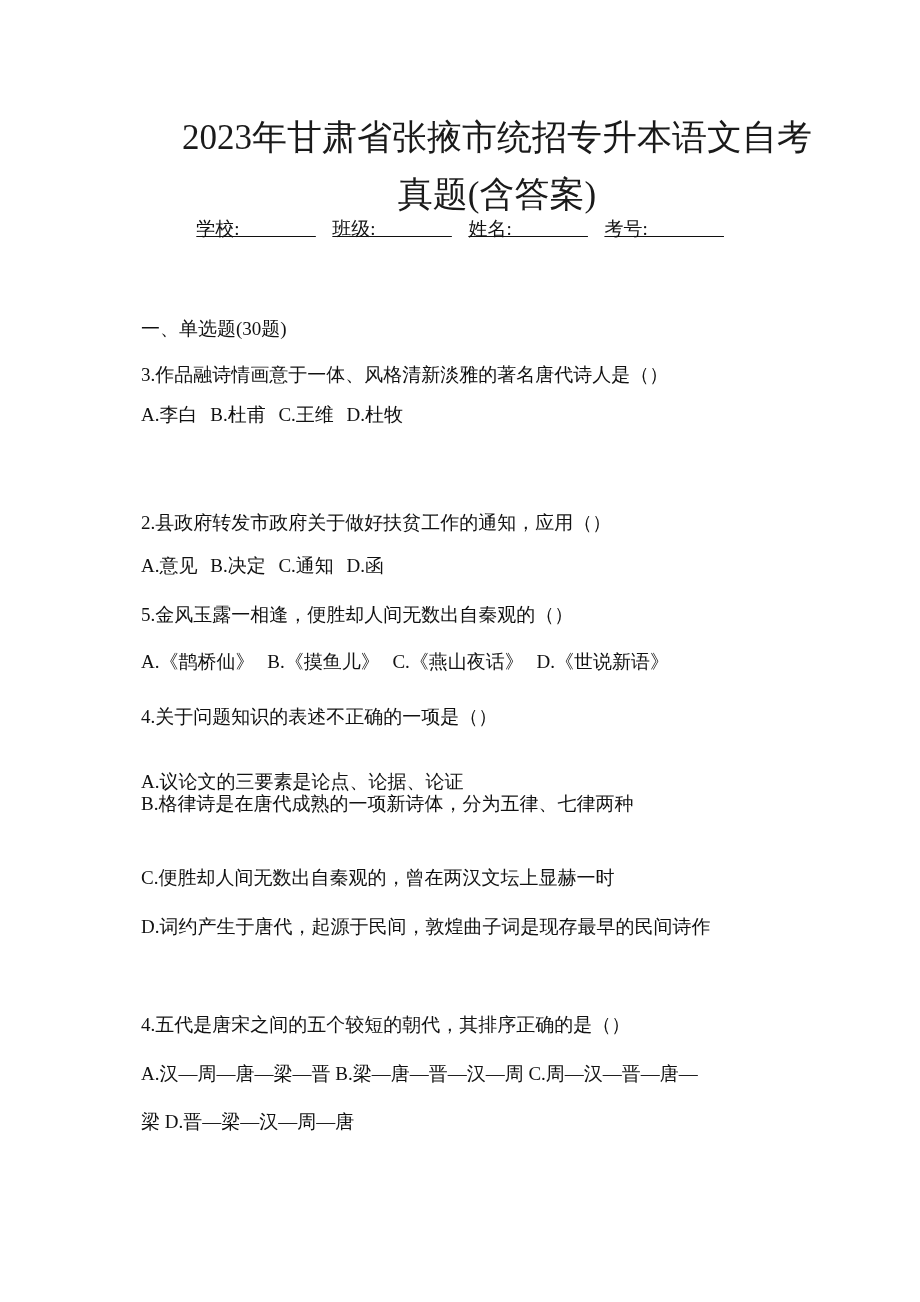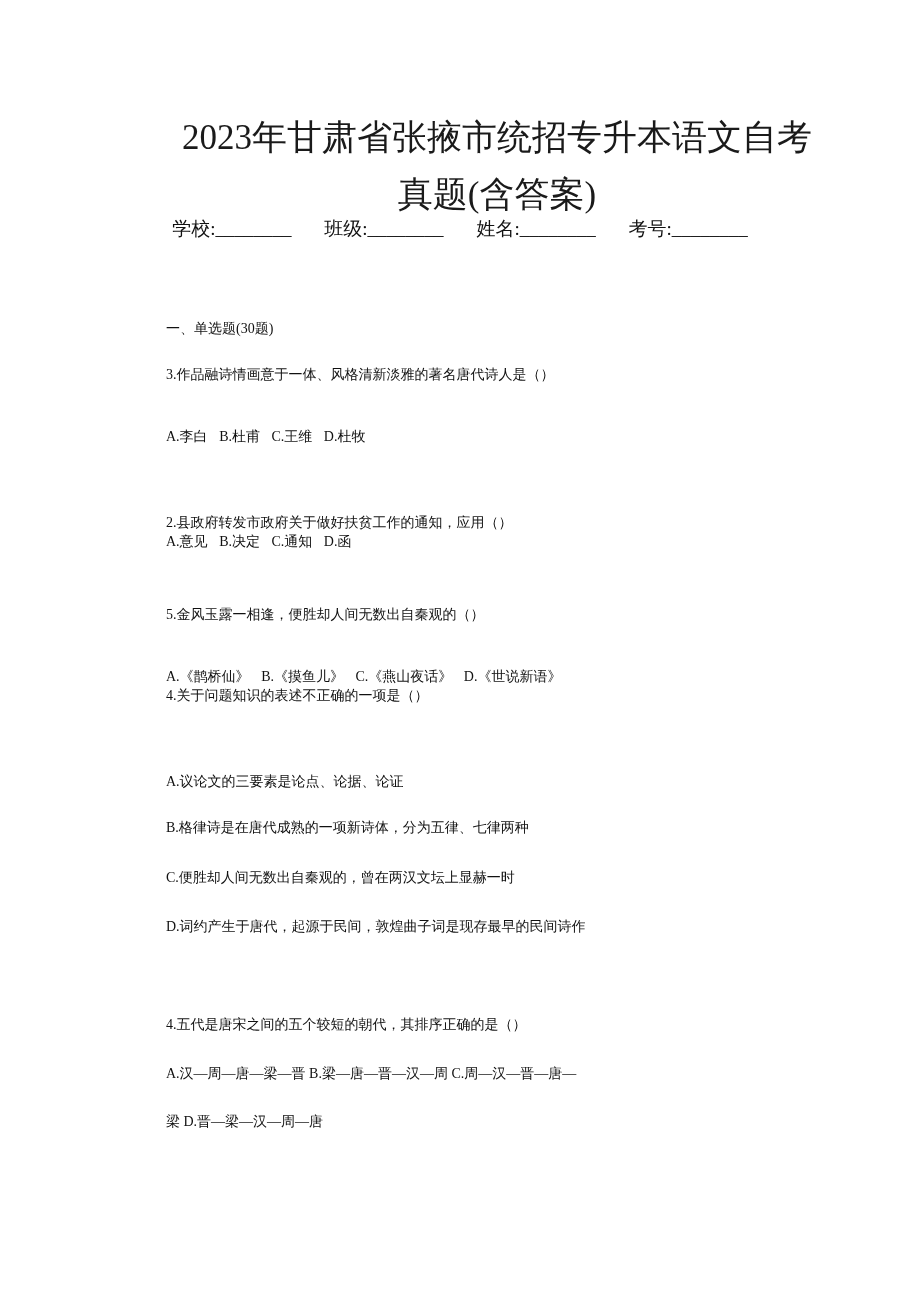--- a/index.html
+++ b/index.html
@@ -4,64 +4,64 @@
 <style>
   html, body { margin: 0; padding: 0; background: #ffffff; }
   body { width: 920px; height: 1302px; position: relative; overflow: hidden;
          font-family: "Liberation Serif", "DejaVu Serif", serif; color: #111; }
   .title { position: absolute; left: 0; width: 920px; text-align: center;
            font-size: 35px; line-height: 44px; color: #1a1a1a; margin-left: 37px; }
   .t1 { top: 116px; }
   .t2 { top: 173px; }
   .info { position: absolute; top: 216px; left: 0; width: 920px; text-align: center;
           font-size: 19px; line-height: 26px; }
-  .info span.field { margin: 0 14px; }
-  .line { position: absolute; left: 141px; font-size: 14px; line-height: 26px; white-space: nowrap; margin-left: 25px; }
+  .info span.field { margin: 0 6px; text-decoration: underline; }
+  .line { position: absolute; left: 141px; font-size: 19px; line-height: 26px; white-space: nowrap; }
   .opt { margin-right: 8px; }
 </style>
 </head>
 <body>
 
 <div class="title t1">2023年甘肃省张掖市统招专升本语文自考</div>
 <div class="title t2">真题(含答案)</div>
 
 <div class="info">
   <span class="field">学校:________</span>
   <span class="field">班级:________</span>
   <span class="field">姓名:________</span>
   <span class="field">考号:________</span>
 </div>
 
 <div class="line" style="top:316px">一、单选题(30题)</div>
 
 <div class="line" style="top:362px">3.作品融诗情画意于一体、风格清新淡雅的著名唐代诗人是（）</div>
-<div class="line" style="top:424px">
+<div class="line" style="top:402px">
   <span class="opt">A.李白</span>
   <span class="opt">B.杜甫</span>
   <span class="opt">C.王维</span>
   <span class="opt">D.杜牧</span>
 </div>
 
 <div class="line" style="top:510px">2.县政府转发市政府关于做好扶贫工作的通知，应用（）</div>
-<div class="line" style="top:529px">
+<div class="line" style="top:553px">
   <span class="opt">A.意见</span>
   <span class="opt">B.决定</span>
   <span class="opt">C.通知</span>
   <span class="opt">D.函</span>
 </div>
 
 <div class="line" style="top:602px">5.金风玉露一相逢，便胜却人间无数出自秦观的（）</div>
-<div class="line" style="top:664px">
+<div class="line" style="top:649px">
   <span class="opt">A.《鹊桥仙》</span>
   <span class="opt">B.《摸鱼儿》</span>
   <span class="opt">C.《燕山夜话》</span>
   <span class="opt">D.《世说新语》</span>
 </div>
 
-<div class="line" style="top:683px">4.关于问题知识的表述不正确的一项是（）</div>
+<div class="line" style="top:704px">4.关于问题知识的表述不正确的一项是（）</div>
 <div class="line" style="top:769px">A.议论文的三要素是论点、论据、论证</div>
-<div class="line" style="top:815px">B.格律诗是在唐代成熟的一项新诗体，分为五律、七律两种</div>
+<div class="line" style="top:791px">B.格律诗是在唐代成熟的一项新诗体，分为五律、七律两种</div>
 <div class="line" style="top:865px">C.便胜却人间无数出自秦观的，曾在两汉文坛上显赫一时</div>
 <div class="line" style="top:914px">D.词约产生于唐代，起源于民间，敦煌曲子词是现存最早的民间诗作</div>
 
 <div class="line" style="top:1012px">4.五代是唐宋之间的五个较短的朝代，其排序正确的是（）</div>
 <div class="line" style="top:1061px">A.汉—周—唐—梁—晋  B.梁—唐—晋—汉—周  C.周—汉—晋—唐—</div>
 <div class="line" style="top:1109px">梁  D.晋—梁—汉—周—唐</div>
 
 </body></html>

